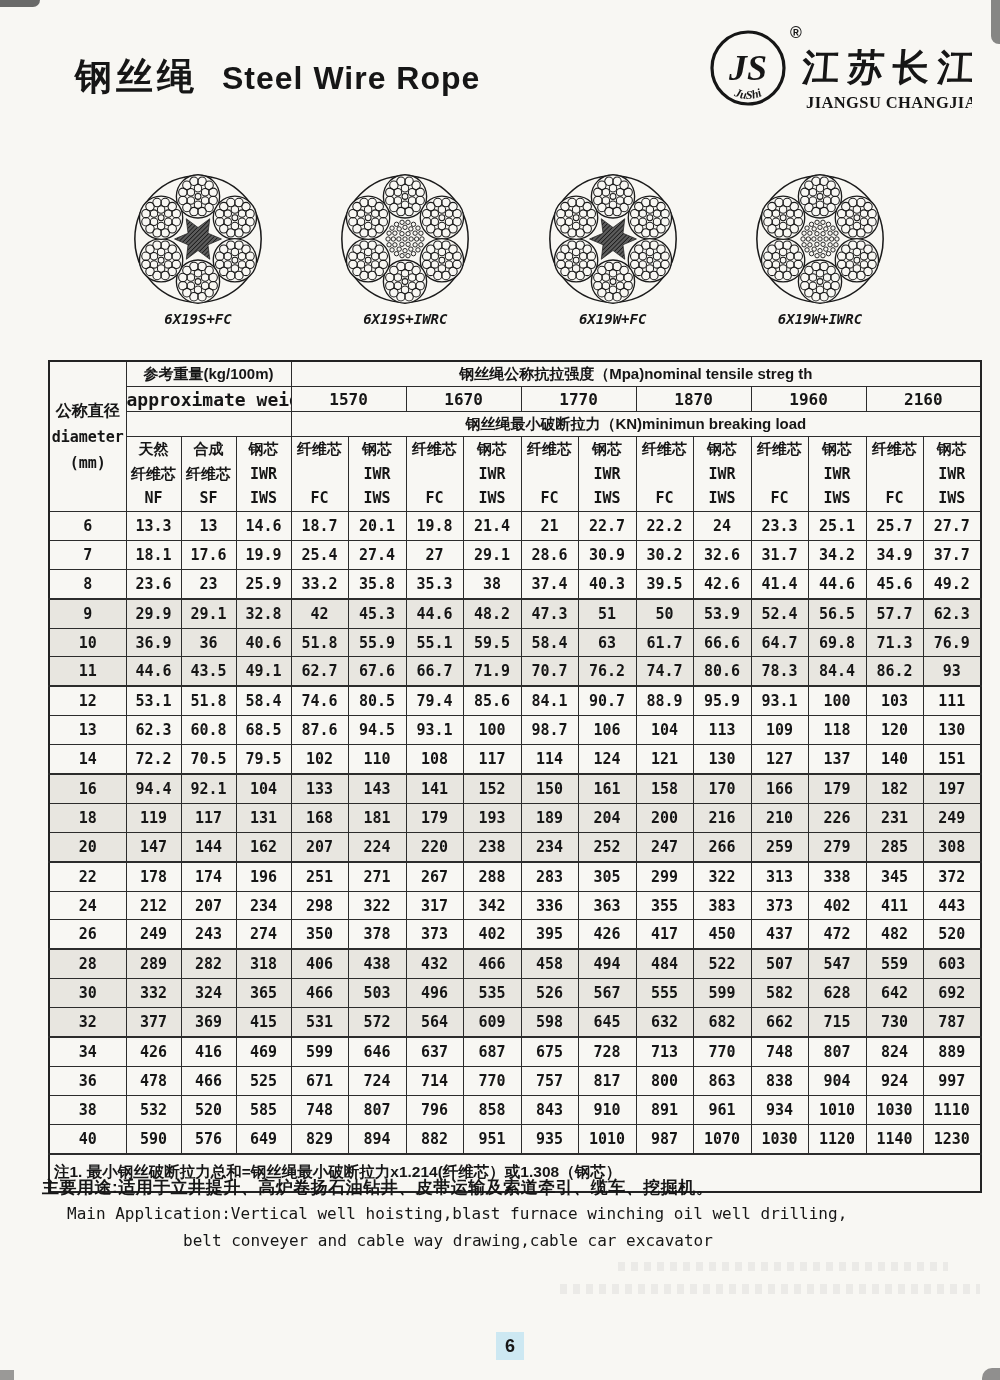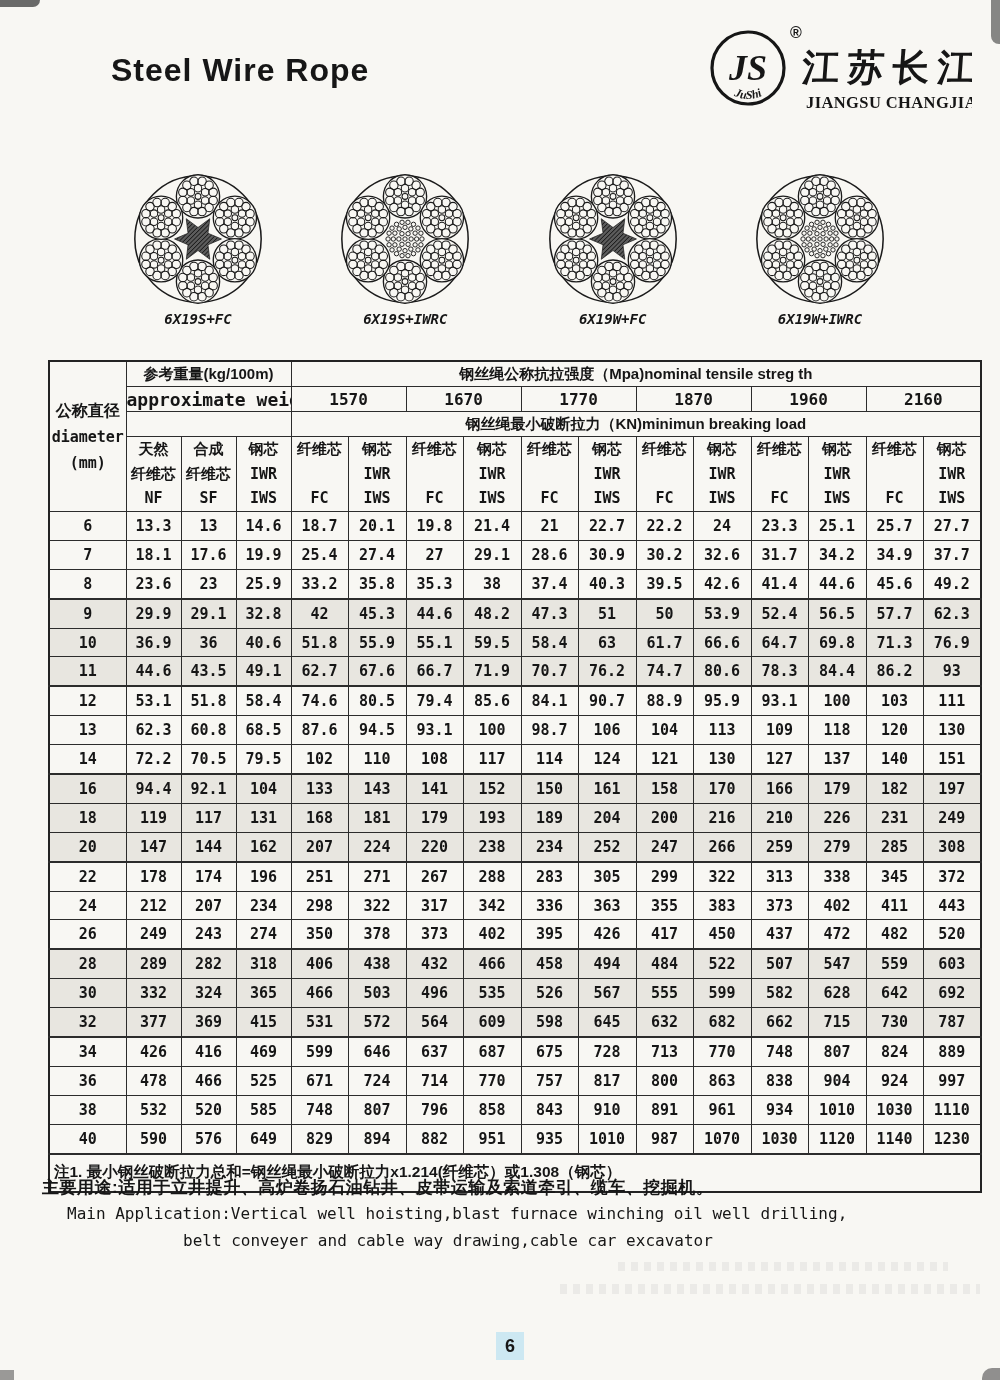--- a/index.html
+++ b/index.html
@@ -9,21 +9,21 @@
     font-family:"Liberation Sans",sans-serif;
     color:#161616;
     -webkit-font-smoothing:antialiased;
   }
   .mono{font-family:"DejaVu Sans Mono",monospace;}
   .zh{font-family:"Liberation Sans",sans-serif;}
 
   
   .title-row{position:absolute;left:75px;top:52px;display:flex;align-items:baseline;}
   .title-zh{font-size:37px;font-weight:bold;letter-spacing:4px;}
-  .title-en{font-size:32px;font-weight:600;margin-left:36px;letter-spacing:1px;}
+  .title-en{font-size:32px;font-weight:600;margin-left:24px;letter-spacing:1px;}
 
   .logo{position:absolute;right:28px;top:16px;width:268px;height:102px;}
 
   
   .diagrams{position:absolute;left:0;top:172px;width:1000px;}
   .diagrams-inner{margin:0 100px 0 118px;display:flex;justify-content:space-between;}
   .rope-fig{width:160px;text-align:center;}
   .rope-fig svg{display:block;margin:0 auto;}
   .rope-label{margin-top:5px;font-family:"DejaVu Sans Mono",monospace;font-size:14px;font-weight:bold;letter-spacing:0px;font-style:italic;}
 
@@ -83,20 +83,21 @@
 <body>
 
 <div class="art art-tl"></div>
 <div class="art art-tr"></div>
 <div class="art art-bl"></div>
 <div class="art art-br"></div>
 <div class="bleed bleed1"></div>
 <div class="bleed bleed2"></div>
 
 <div class="title-row">
+  <span class="title-zh">钢丝绳</span>
   <span class="title-en">Steel Wire Rope</span>
 </div>
 
 <svg class="logo" viewBox="0 0 268 102">
   <g>
     <circle cx="44" cy="52" r="36" fill="none" stroke="#161616" stroke-width="3.2"></circle>
     <text x="44" y="64" text-anchor="middle" font-family="Liberation Serif, serif" font-size="36" font-weight="bold" font-style="italic" fill="#161616">JS</text>
     <path id="arcPath" d="M 12 58 A 33 33 0 0 0 76 58" fill="none"></path>
     <text font-family="Liberation Serif, serif" font-size="12" font-weight="bold" font-style="italic" fill="#161616">
       <textPath href="#arcPath" startOffset="50%" text-anchor="middle">JuShi</textPath>

